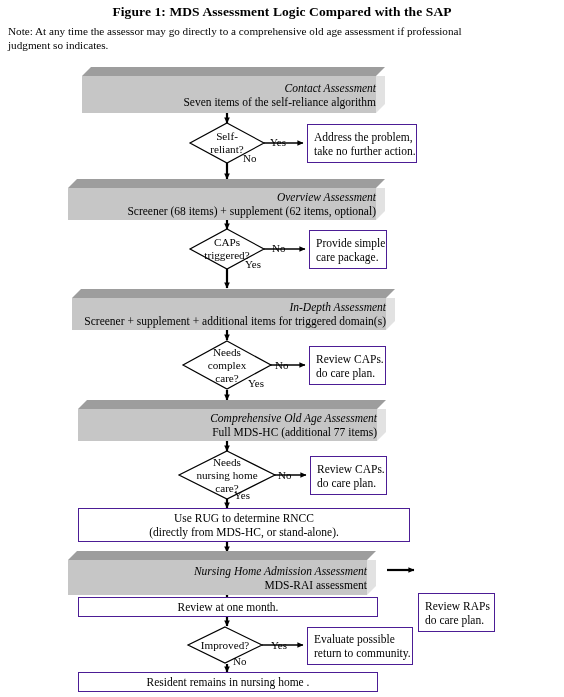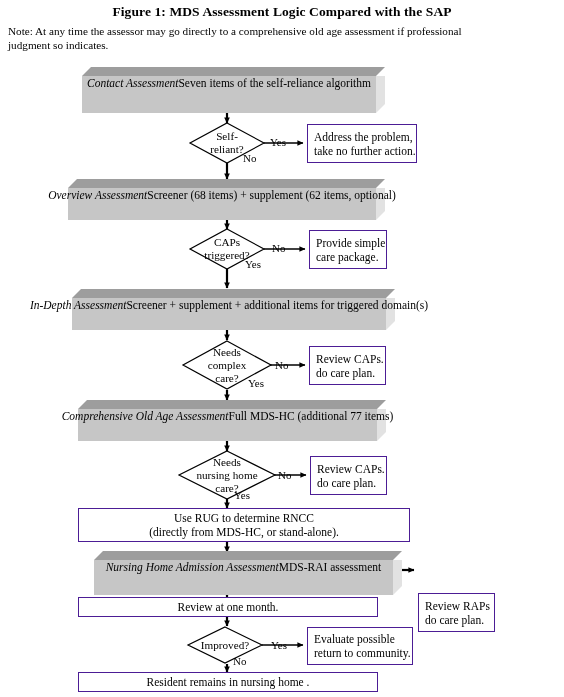--- a/index.html
+++ b/index.html
@@ -66,21 +66,22 @@
     clip-path: polygon(0 0, 100% -100%, 100% calc(100% - 9px), 0 100%);
   }
   .bar3d .front-face {
     position: absolute;
     left: 0;
     top: 9px;
     right: 9px;
     bottom: 0;
     background: #c6c6c6;
     display: flex;
-    align-items: flex-start;
+    flex-direction: column;
+    align-items: flex-end;
     justify-content: center;
     text-align: center;
   }
   .bar3d .line-italic {
     font-style: italic;
     font-size: 11.5px;
     line-height: 14px;
     white-space: nowrap;
   }
   .bar3d .line-plain {
@@ -311,21 +312,21 @@
   <div class="rectbox leftpad" style="left:310px; top:456px; width:77px; height:39px;">
     <div class="rline">Review CAPs.</div>
     <div class="rline">do care plan.</div>
   </div>
 
   <div class="rectbox" style="left:78px; top:508px; width:332px; height:34px;">
     <div class="rline">Use RUG to determine RNCC</div>
     <div class="rline">(directly from MDS-HC, or stand-alone).</div>
   </div>
 
-  <div class="bar3d" style="left:94px; top:551px; width:308px; height:44px;">
+  <div class="bar3d" style="left:68px; top:551px; width:308px; height:44px;">
     <div class="top-skew"></div>
     <div class="side-skew"></div>
     <div class="front-face">
       <div class="line-italic">Nursing Home Admission Assessment</div>
       <div class="line-plain">MDS-RAI assessment</div>
     </div>
   </div>
 
   <div class="rectbox leftpad" style="left:418px; top:551px; width:77px; height:39px;margin-top:42px;">
     <div class="rline">Review RAPs</div>

